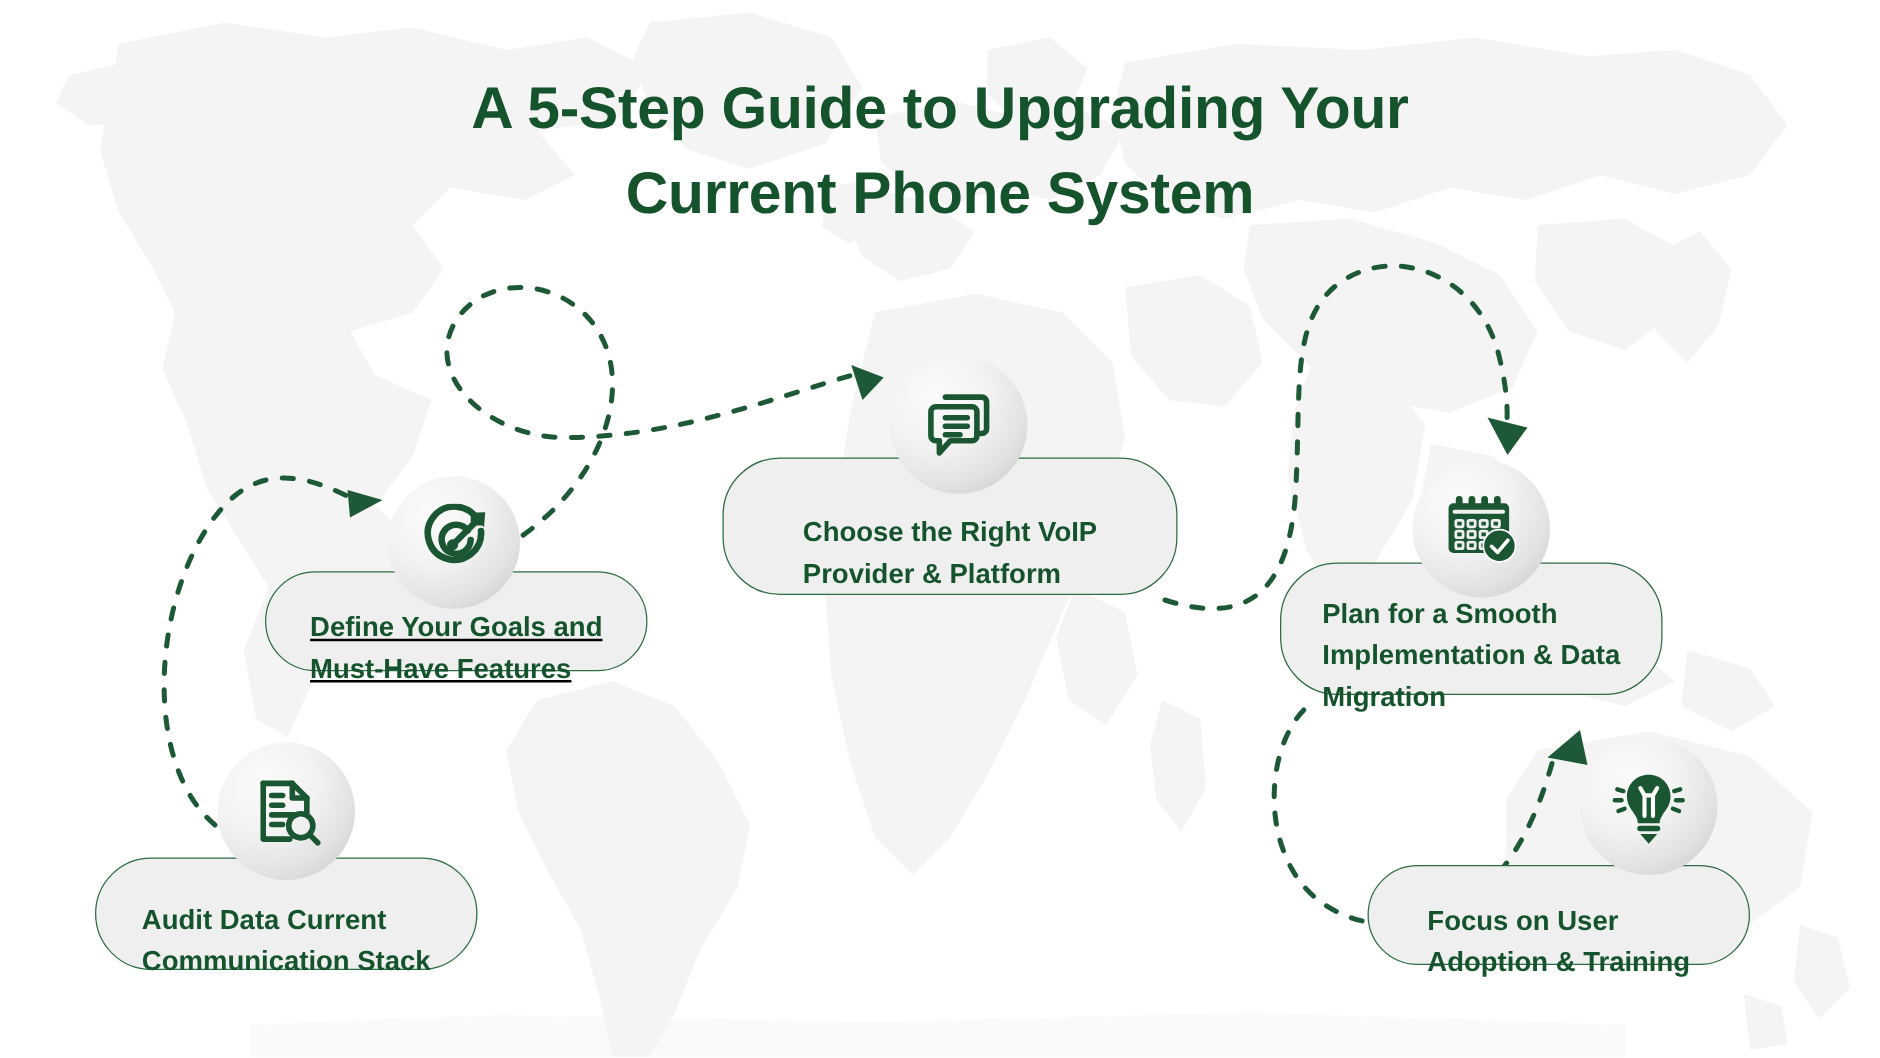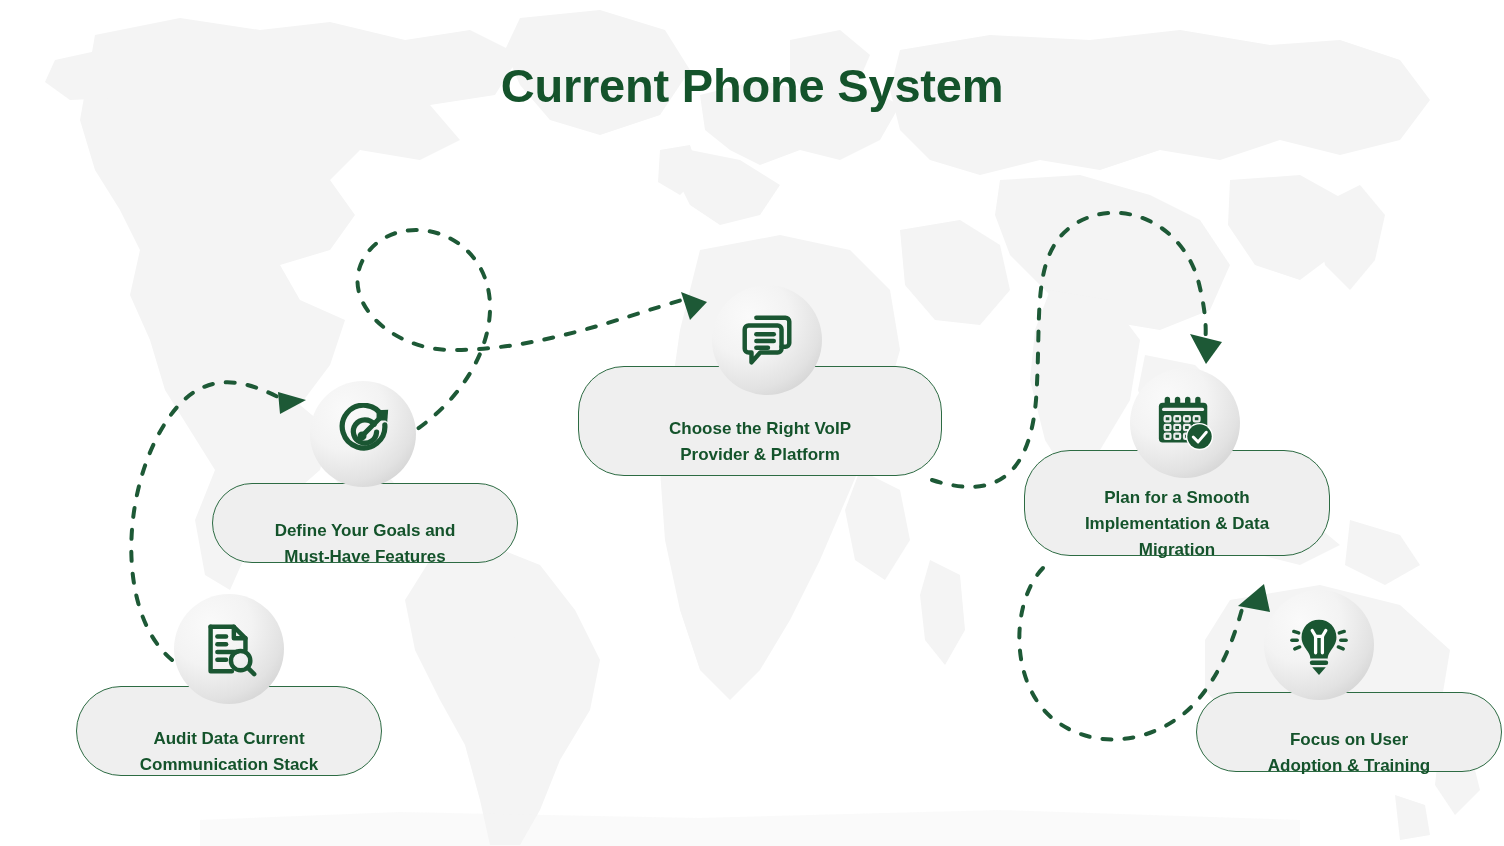--- a/index.html
+++ b/index.html
@@ -72,24 +72,24 @@
     background: #efefef;
     border: 1.3px solid #2d6b43;
     border-radius: 46px;
     display: flex;
     align-items: center;
     justify-content: center;
     z-index: 3;
   }
   .card-label {
     color: #14532B;
-    font-size: 17px;
+    font-size: 22px;
     font-weight: bold;
     line-height: 1.52;
-    text-align: center;
+    text-align: left;
     padding: 0 16px;
     white-space: pre-line;
     margin-top: 42px;
   }
 </style>
 </head>
 <body>
 
 <div id="canvas">
 
@@ -138,20 +138,21 @@
       <path d="M1230 600 L1320 585 L1400 605 L1450 650 L1440 710 L1385 750 L1310 760 L1245 735 L1205 690 L1205 640 Z"></path>
 
       <path d="M1440 740 L1470 750 L1480 790 L1455 815 L1435 785 Z"></path>
       <path d="M1395 795 L1425 805 L1430 835 L1400 840 Z"></path>
 
       <path d="M200 820 L400 812 L700 818 L1000 810 L1300 820 L1300 846 L200 846 Z" opacity="0.45"></path>
     </g>
   </svg>
 
   <div id="title">
+    <div>A 5-Step Guide to Upgrading Your</div>
     <div>Current Phone System</div>
   </div>
 
   <svg id="connectors" viewBox="0 0 1504 846" aria-hidden="true">
     <g fill="none" stroke="#1d5936" stroke-width="4" stroke-linecap="round" stroke-dasharray="9 13">
 
       <path d="M172 660 C 112 610, 122 470, 178 406 C 214 366, 256 386, 282 399"></path>
 
       <path d="M400 440 C 470 400, 502 330, 486 281 C 468 226, 398 214, 368 252 C 334 296, 388 350, 452 350 C 540 350, 620 318, 682 300"></path>
 
@@ -197,21 +198,21 @@
           <path d="M43.5 22 A 12 12 0 1 0 46 30" stroke-linecap="round"></path>
         </g>
         <circle cx="31" cy="34" r="4.6" fill="#1a5632"></circle>
         <g stroke="#1a5632" stroke-width="5.2" stroke-linecap="round">
           <path d="M31 34 L51 14"></path>
         </g>
         <path d="M46 8 L46 18 L56 18 L56 8 L51.5 12.5 Z" fill="#1a5632"></path>
         <path d="M45.5 7.5 L58 7 L57 19.5 L51 13.5 Z" fill="#1a5632"></path>
       </svg>
     </div>
-    <div class="card" style="left:212px; top:483px; width:306px; height:80px;">
+    <div class="card" style="left:212px; top:457px; width:306px; height:80px;text-decoration:underline;">
       <div class="card-label">Define Your Goals and
 Must-Have Features</div>
     </div>
   </div>
 
   <div class="step">
     <div class="icon-bubble" style="left:712px; top:285px; width:110px; height:110px;">
       <svg width="62" height="62" viewBox="0 0 64 64">
         <g fill="none" stroke="#1a5632" stroke-width="4.6" stroke-linejoin="round" stroke-linecap="round">
           <path d="M21 9 h30 a4 4 0 0 1 4 4 v22 a4 4 0 0 1 -4 4 h-4"></path>
@@ -280,19 +281,19 @@
         <g stroke="#1a5632" stroke-width="3.6" stroke-linecap="round">
           <path d="M6 18 L11 19.5"></path>
           <path d="M4 27 L9.5 27"></path>
           <path d="M7 36 L12 34"></path>
           <path d="M58 18 L53 19.5"></path>
           <path d="M60 27 L54.5 27"></path>
           <path d="M57 36 L52 34"></path>
         </g>
       </svg>
     </div>
-    <div class="card" style="left:1196px; top:692px; width:306px; height:80px;">
+    <div class="card" style="left:1094px; top:692px; width:306px; height:80px;">
       <div class="card-label">Focus on User
 Adoption &amp; Training</div>
     </div>
   </div>
 
 </div>
 
 </body></html>

